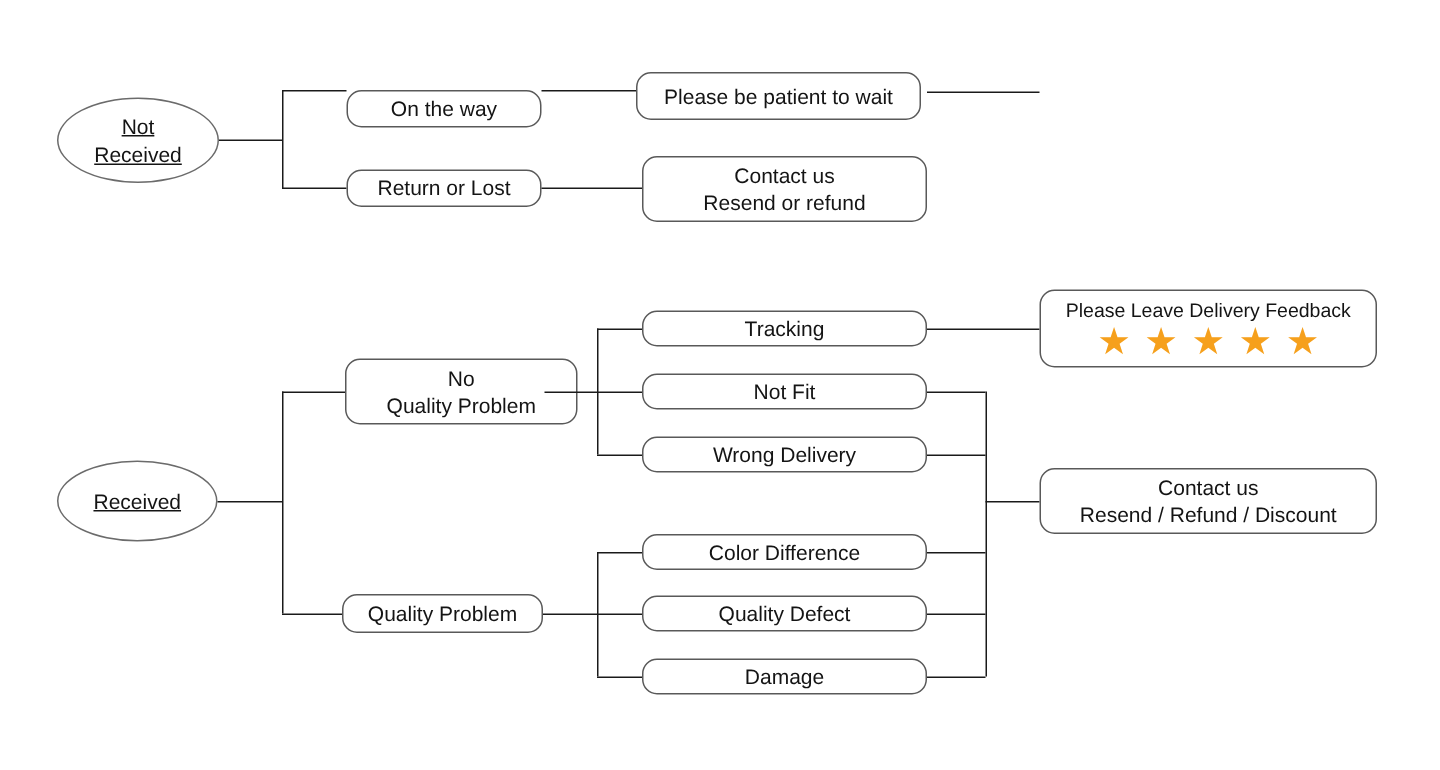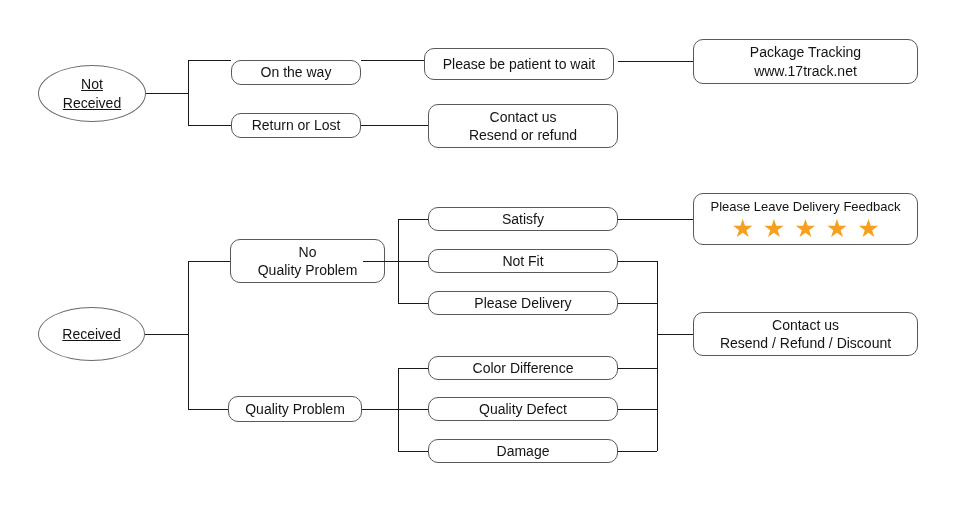--- a/index.html
+++ b/index.html
@@ -67,22 +67,20 @@
   <div class="hline" style="left:188px;top:125px;width:43px"></div>
 
   <div class="node" style="left:231px;top:60px;width:130px;height:25px">On the way</div>
 
   <div class="hline" style="left:361px;top:60px;width:67px"></div>
 
   <div class="node" style="left:424px;top:48px;width:190px;height:32px">Please be patient to wait</div>
 
   <div class="hline" style="left:618px;top:61px;width:75px"></div>
 
-  <div class="node" style="left:693px;top:39px;width:225px;height:45px">Package Tracking
-www.17track.net</div>
 
   <div class="node" style="left:231px;top:113px;width:130px;height:25px">Return or Lost</div>
 
   <div class="hline" style="left:361px;top:125px;width:67px"></div>
 
   <div class="node" style="left:428px;top:104px;width:190px;height:44px">Contact us
 Resend or refund</div>
 
   <div class="node ellipse" style="left:38px;top:307px;width:107px;height:54px">Received</div>
 
@@ -93,25 +91,25 @@
 
   <div class="node" style="left:230px;top:239px;width:155px;height:44px">No
 Quality Problem</div>
 
   <div class="hline" style="left:363px;top:261px;width:35px"></div>
   <div class="vline" style="left:398px;top:219px;height:84px"></div>
   <div class="hline" style="left:398px;top:219px;width:30px"></div>
   <div class="hline" style="left:398px;top:261px;width:30px"></div>
   <div class="hline" style="left:398px;top:303px;width:30px"></div>
 
-  <div class="node" style="left:428px;top:207px;width:190px;height:24px">Satisfy</div>
+  <div class="node" style="left:428px;top:207px;width:190px;height:24px">Tracking</div>
 
   <div class="node" style="left:428px;top:249px;width:190px;height:24px">Not Fit</div>
 
-  <div class="node" style="left:428px;top:291px;width:190px;height:24px">Please Delivery</div>
+  <div class="node" style="left:428px;top:291px;width:190px;height:24px">Wrong Delivery</div>
 
   <div class="hline" style="left:618px;top:219px;width:75px"></div>
 
   <div class="node" style="left:693px;top:193px;width:225px;height:52px">
     <div class="feedback-title">Please Leave Delivery Feedback</div>
     <div class="stars"><span class="star" style="color: rgb(246, 160, 28);">★</span><span class="star" style="color: rgb(246, 160, 28);">★</span><span class="star" style="color: rgb(246, 160, 28);">★</span><span class="star" style="color: rgb(246, 160, 28);">★</span><span class="star" style="color: rgb(246, 160, 28);">★</span></div>
   </div>
 
   <div class="hline" style="left:618px;top:261px;width:39px"></div>
   <div class="hline" style="left:618px;top:303px;width:39px"></div>

